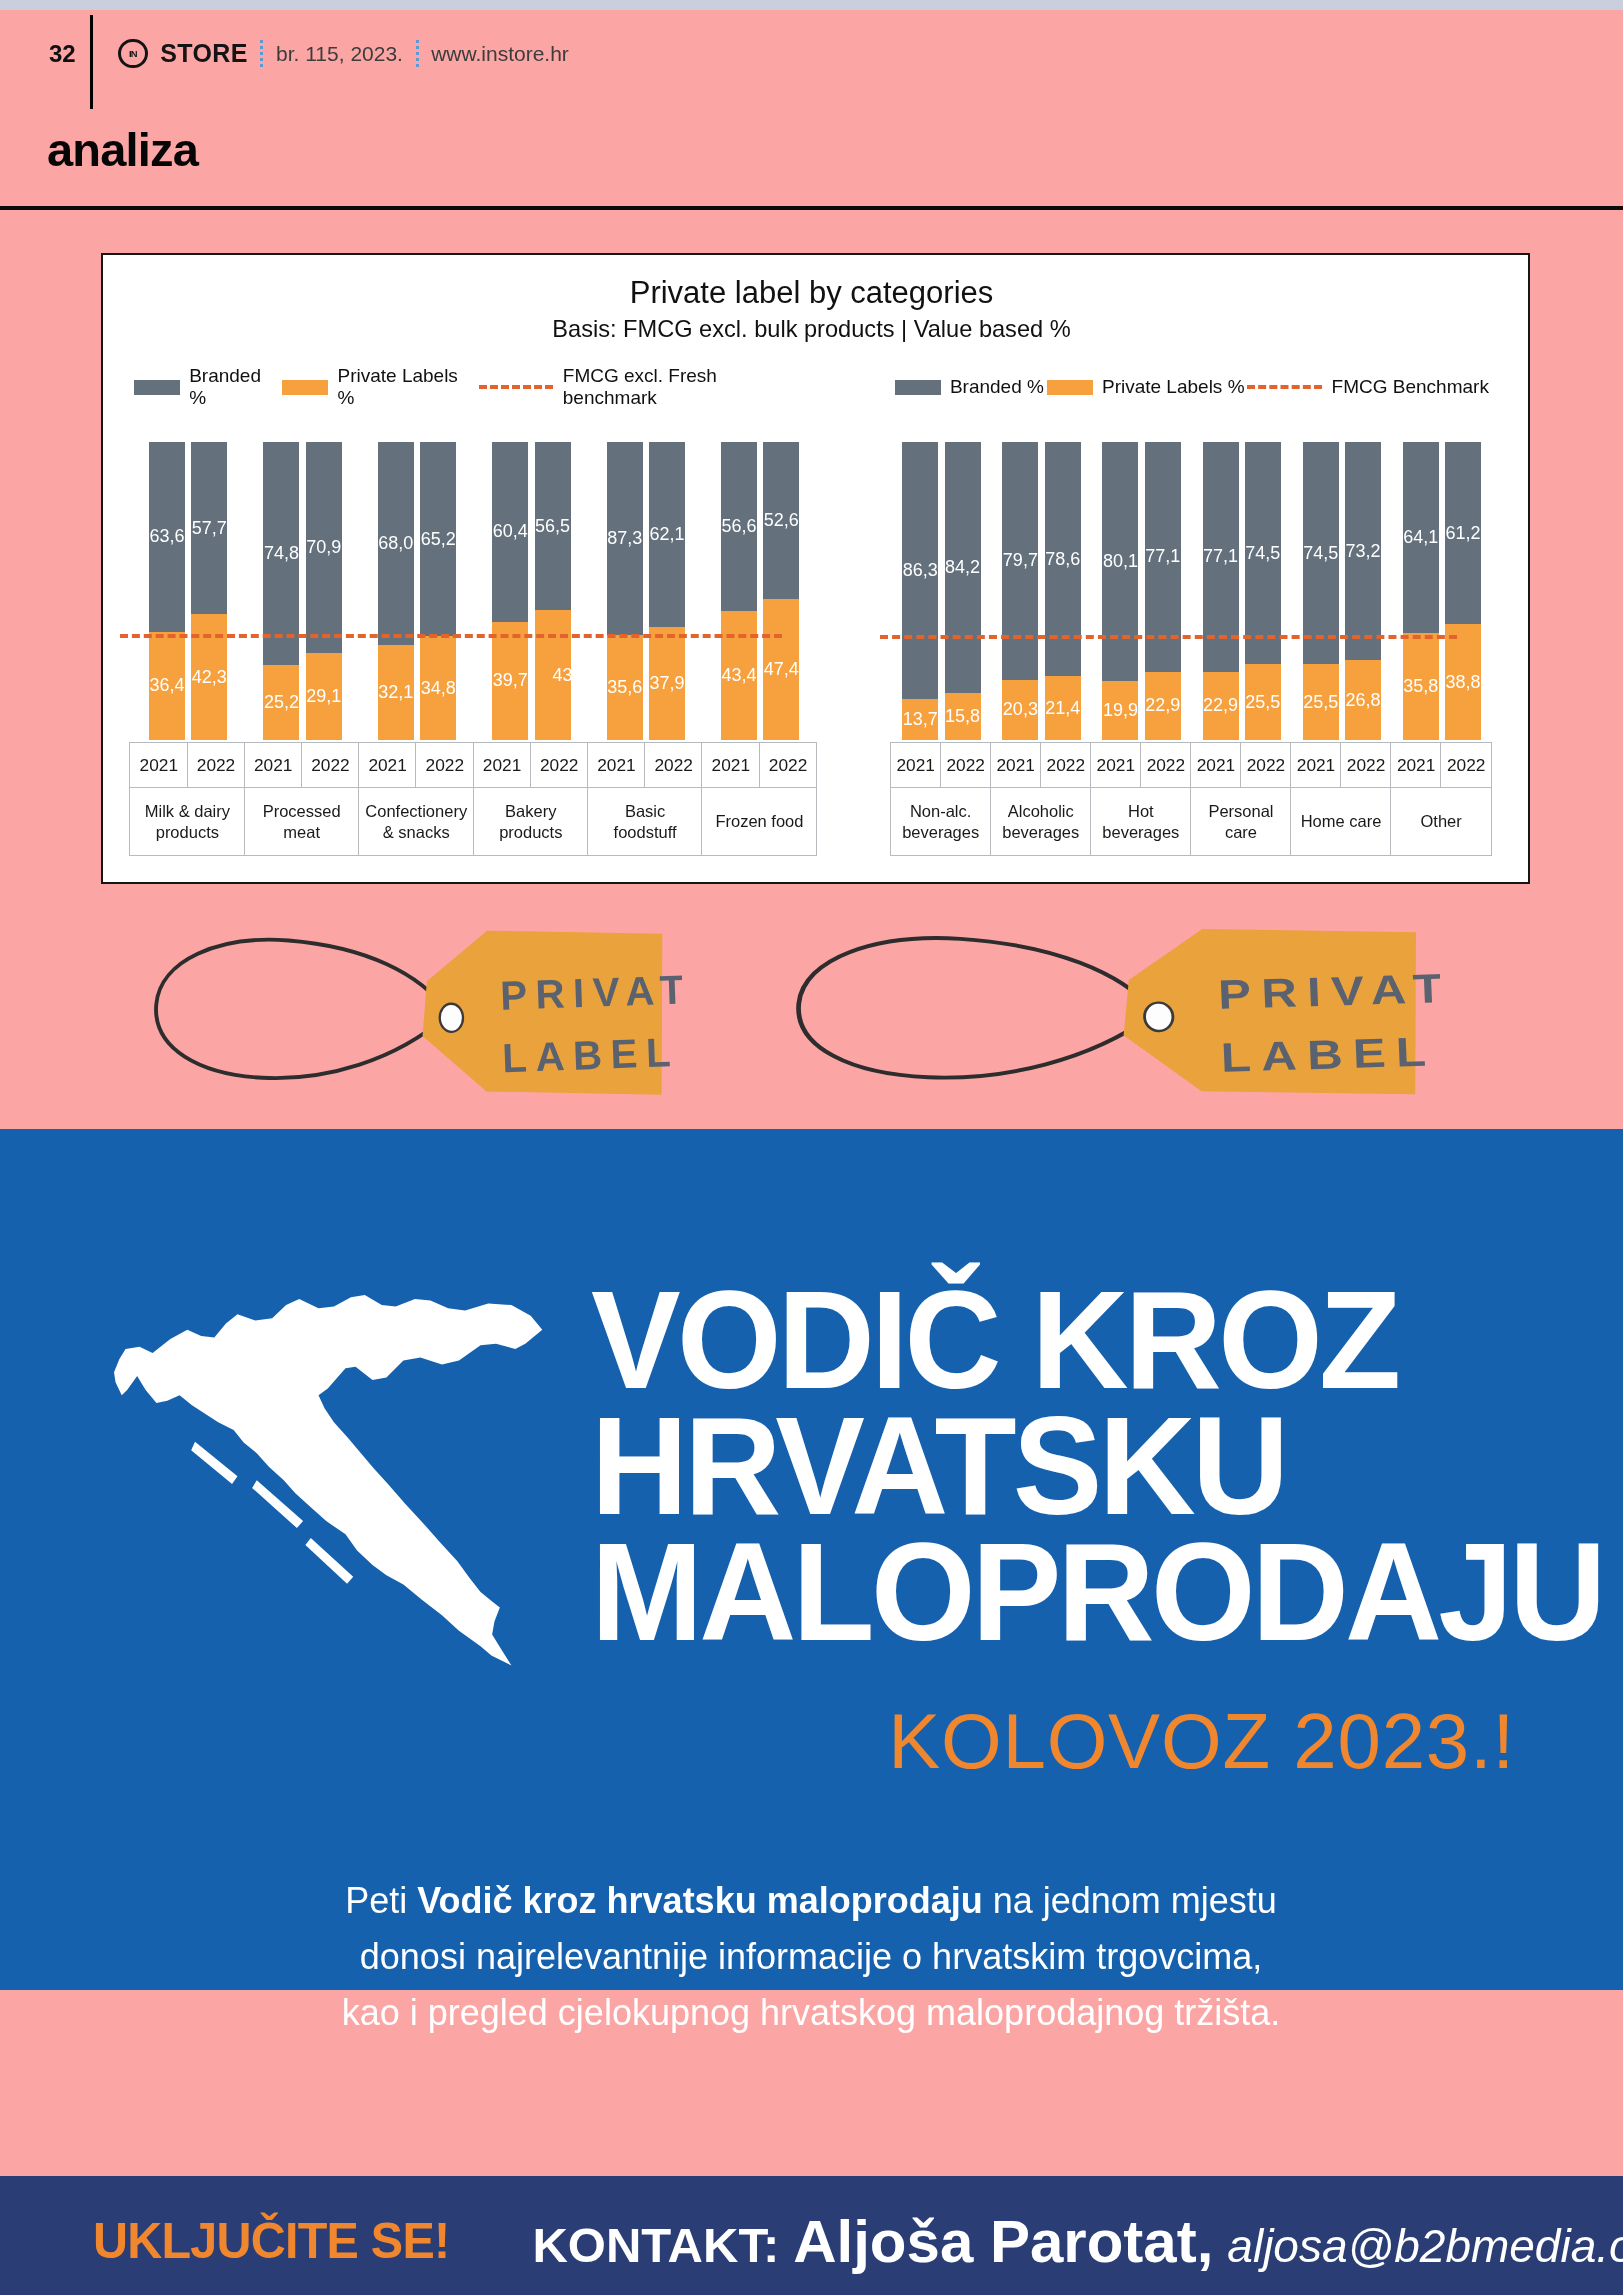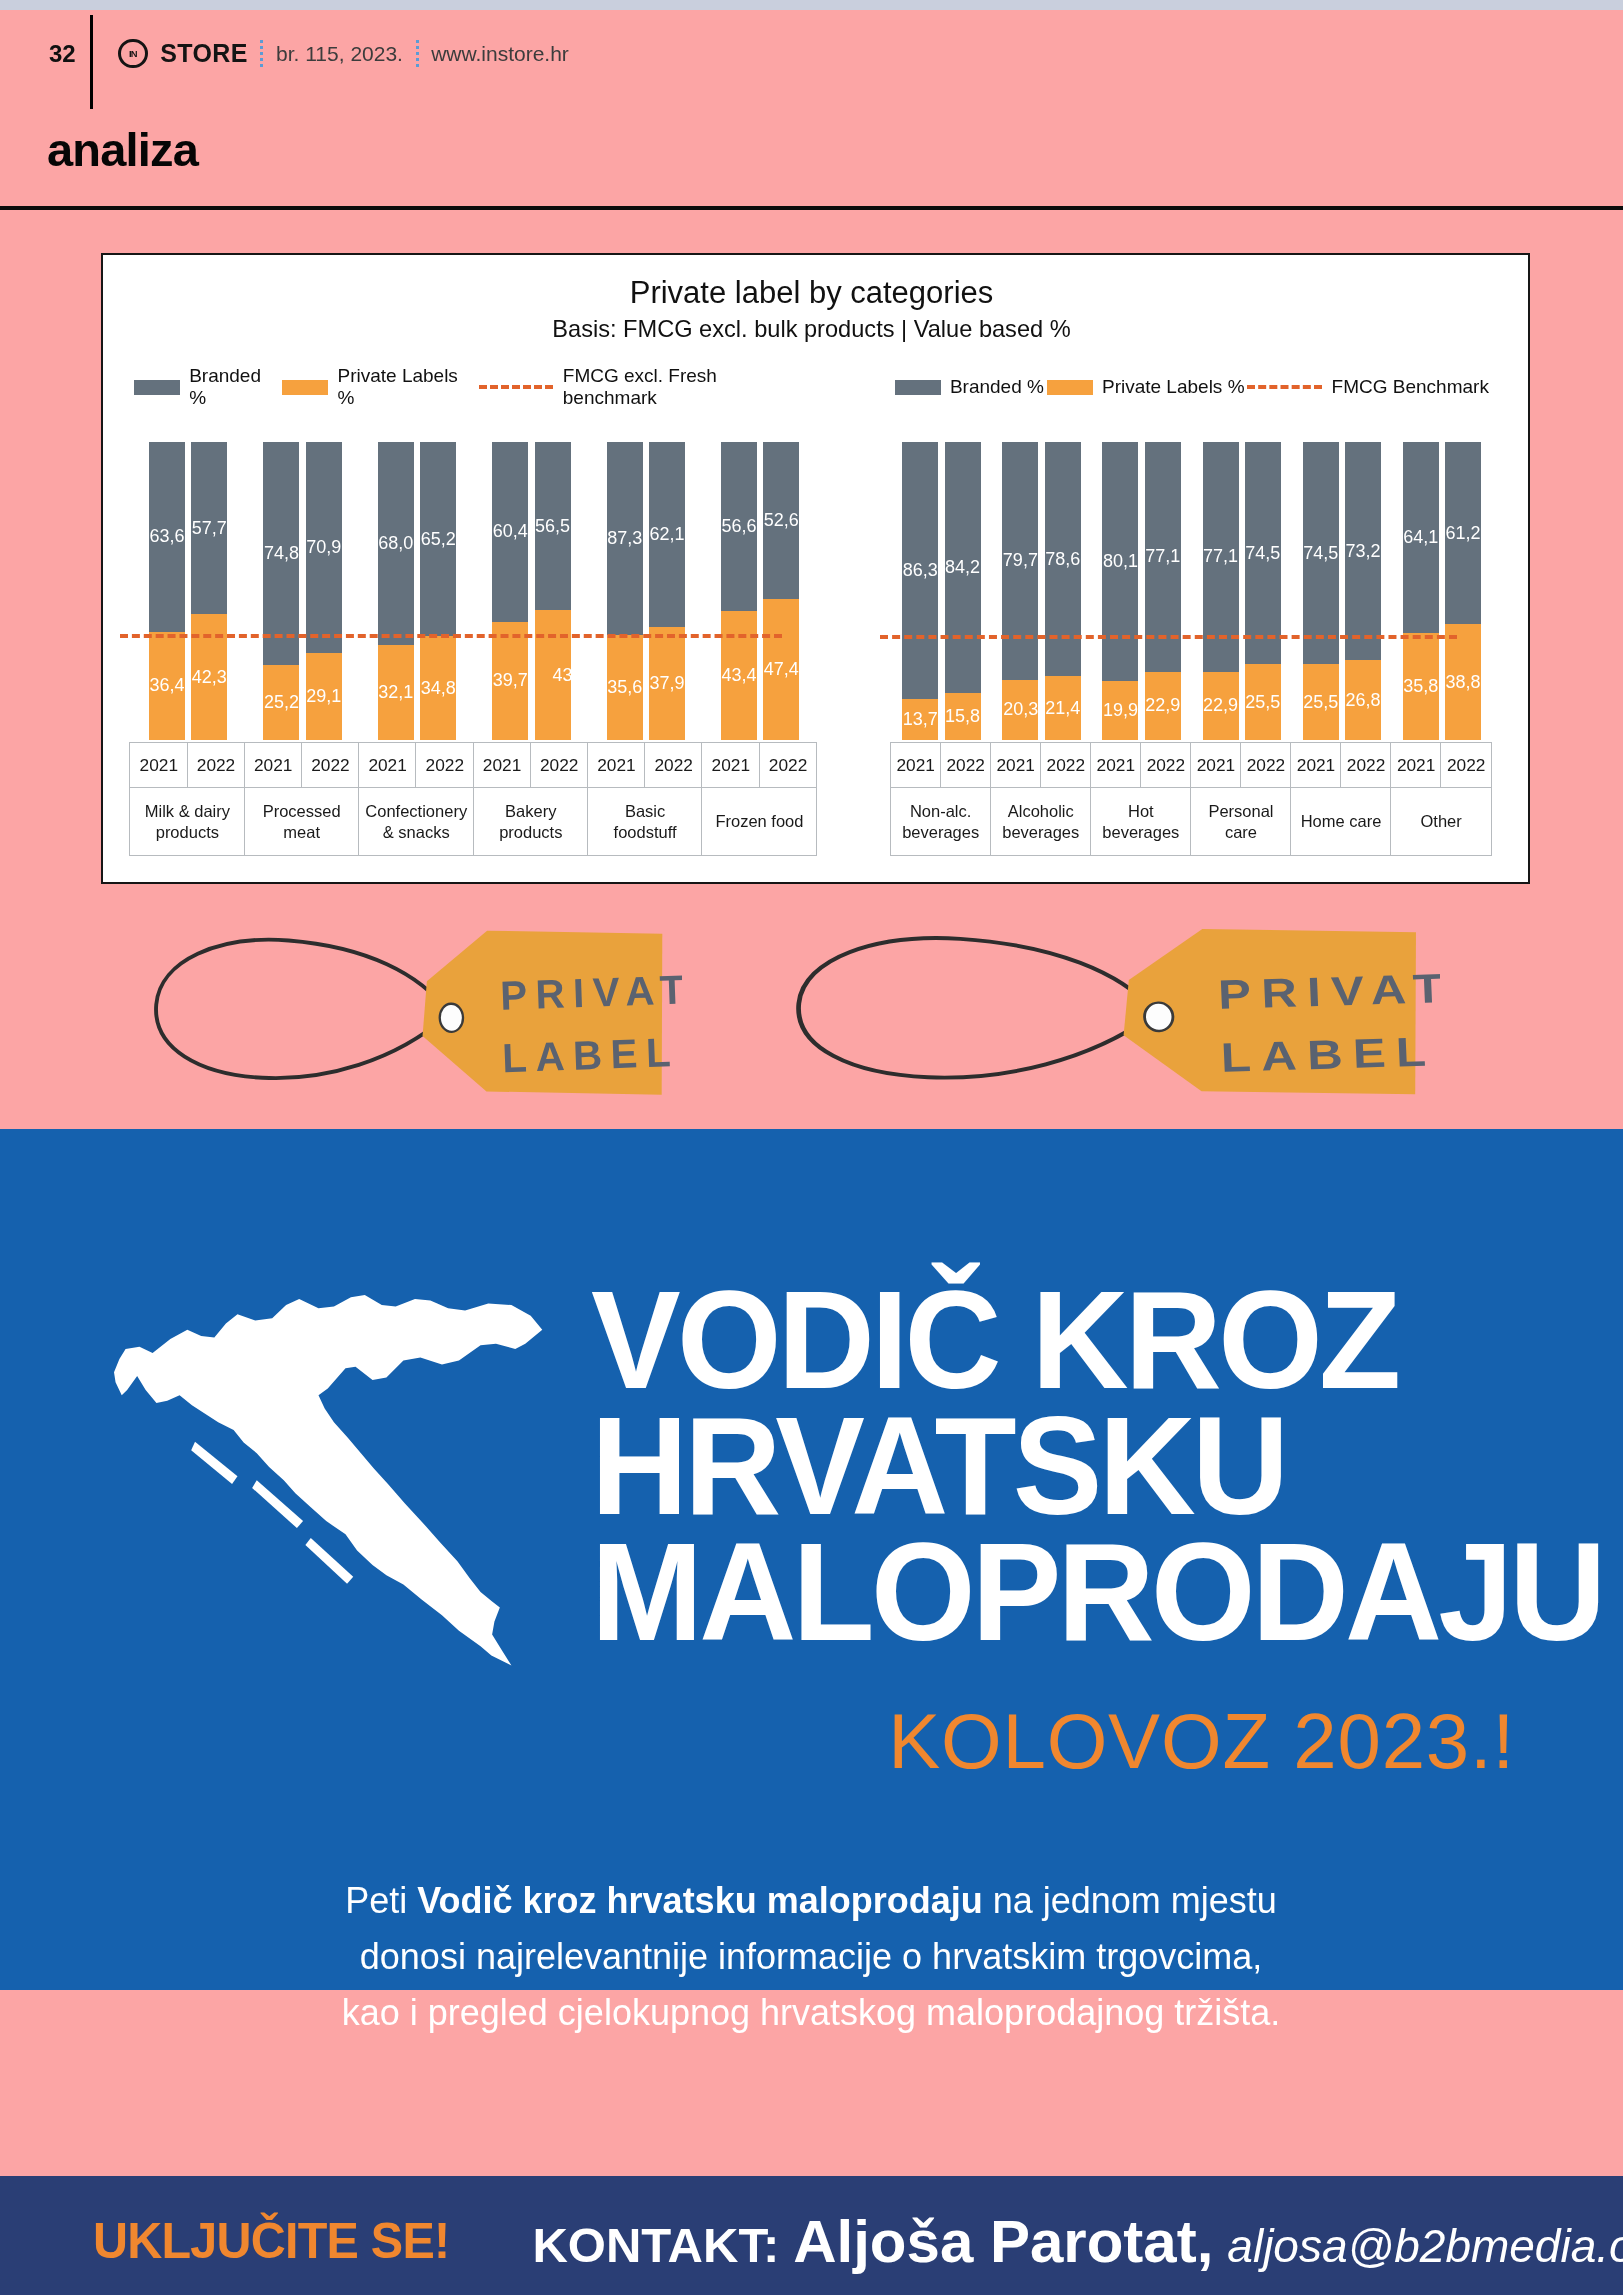--- a/index.html
+++ b/index.html
@@ -269,21 +269,21 @@
                 <div class="seg orange" style="height: 15.8%;">
                   <div class="lbl">15,8</div>
                 </div>
               </div>
             </div>
             <div class="group">
               <div class="bar">
                 <div class="seg gray" style="height: 79.7%;">
                   <div class="lbl">79,7</div>
                 </div>
-                <div class="seg orange" style="height: 20.3%; justify-content: flex-end;">
+                <div class="seg orange" style="height: 20.3%;">
                   <div class="lbl">20,3</div>
                 </div>
               </div>
               <div class="bar">
                 <div class="seg gray" style="height: 78.6%;">
                   <div class="lbl">78,6</div>
                 </div>
                 <div class="seg orange" style="height: 21.4%;">
                   <div class="lbl">21,4</div>
                 </div>

